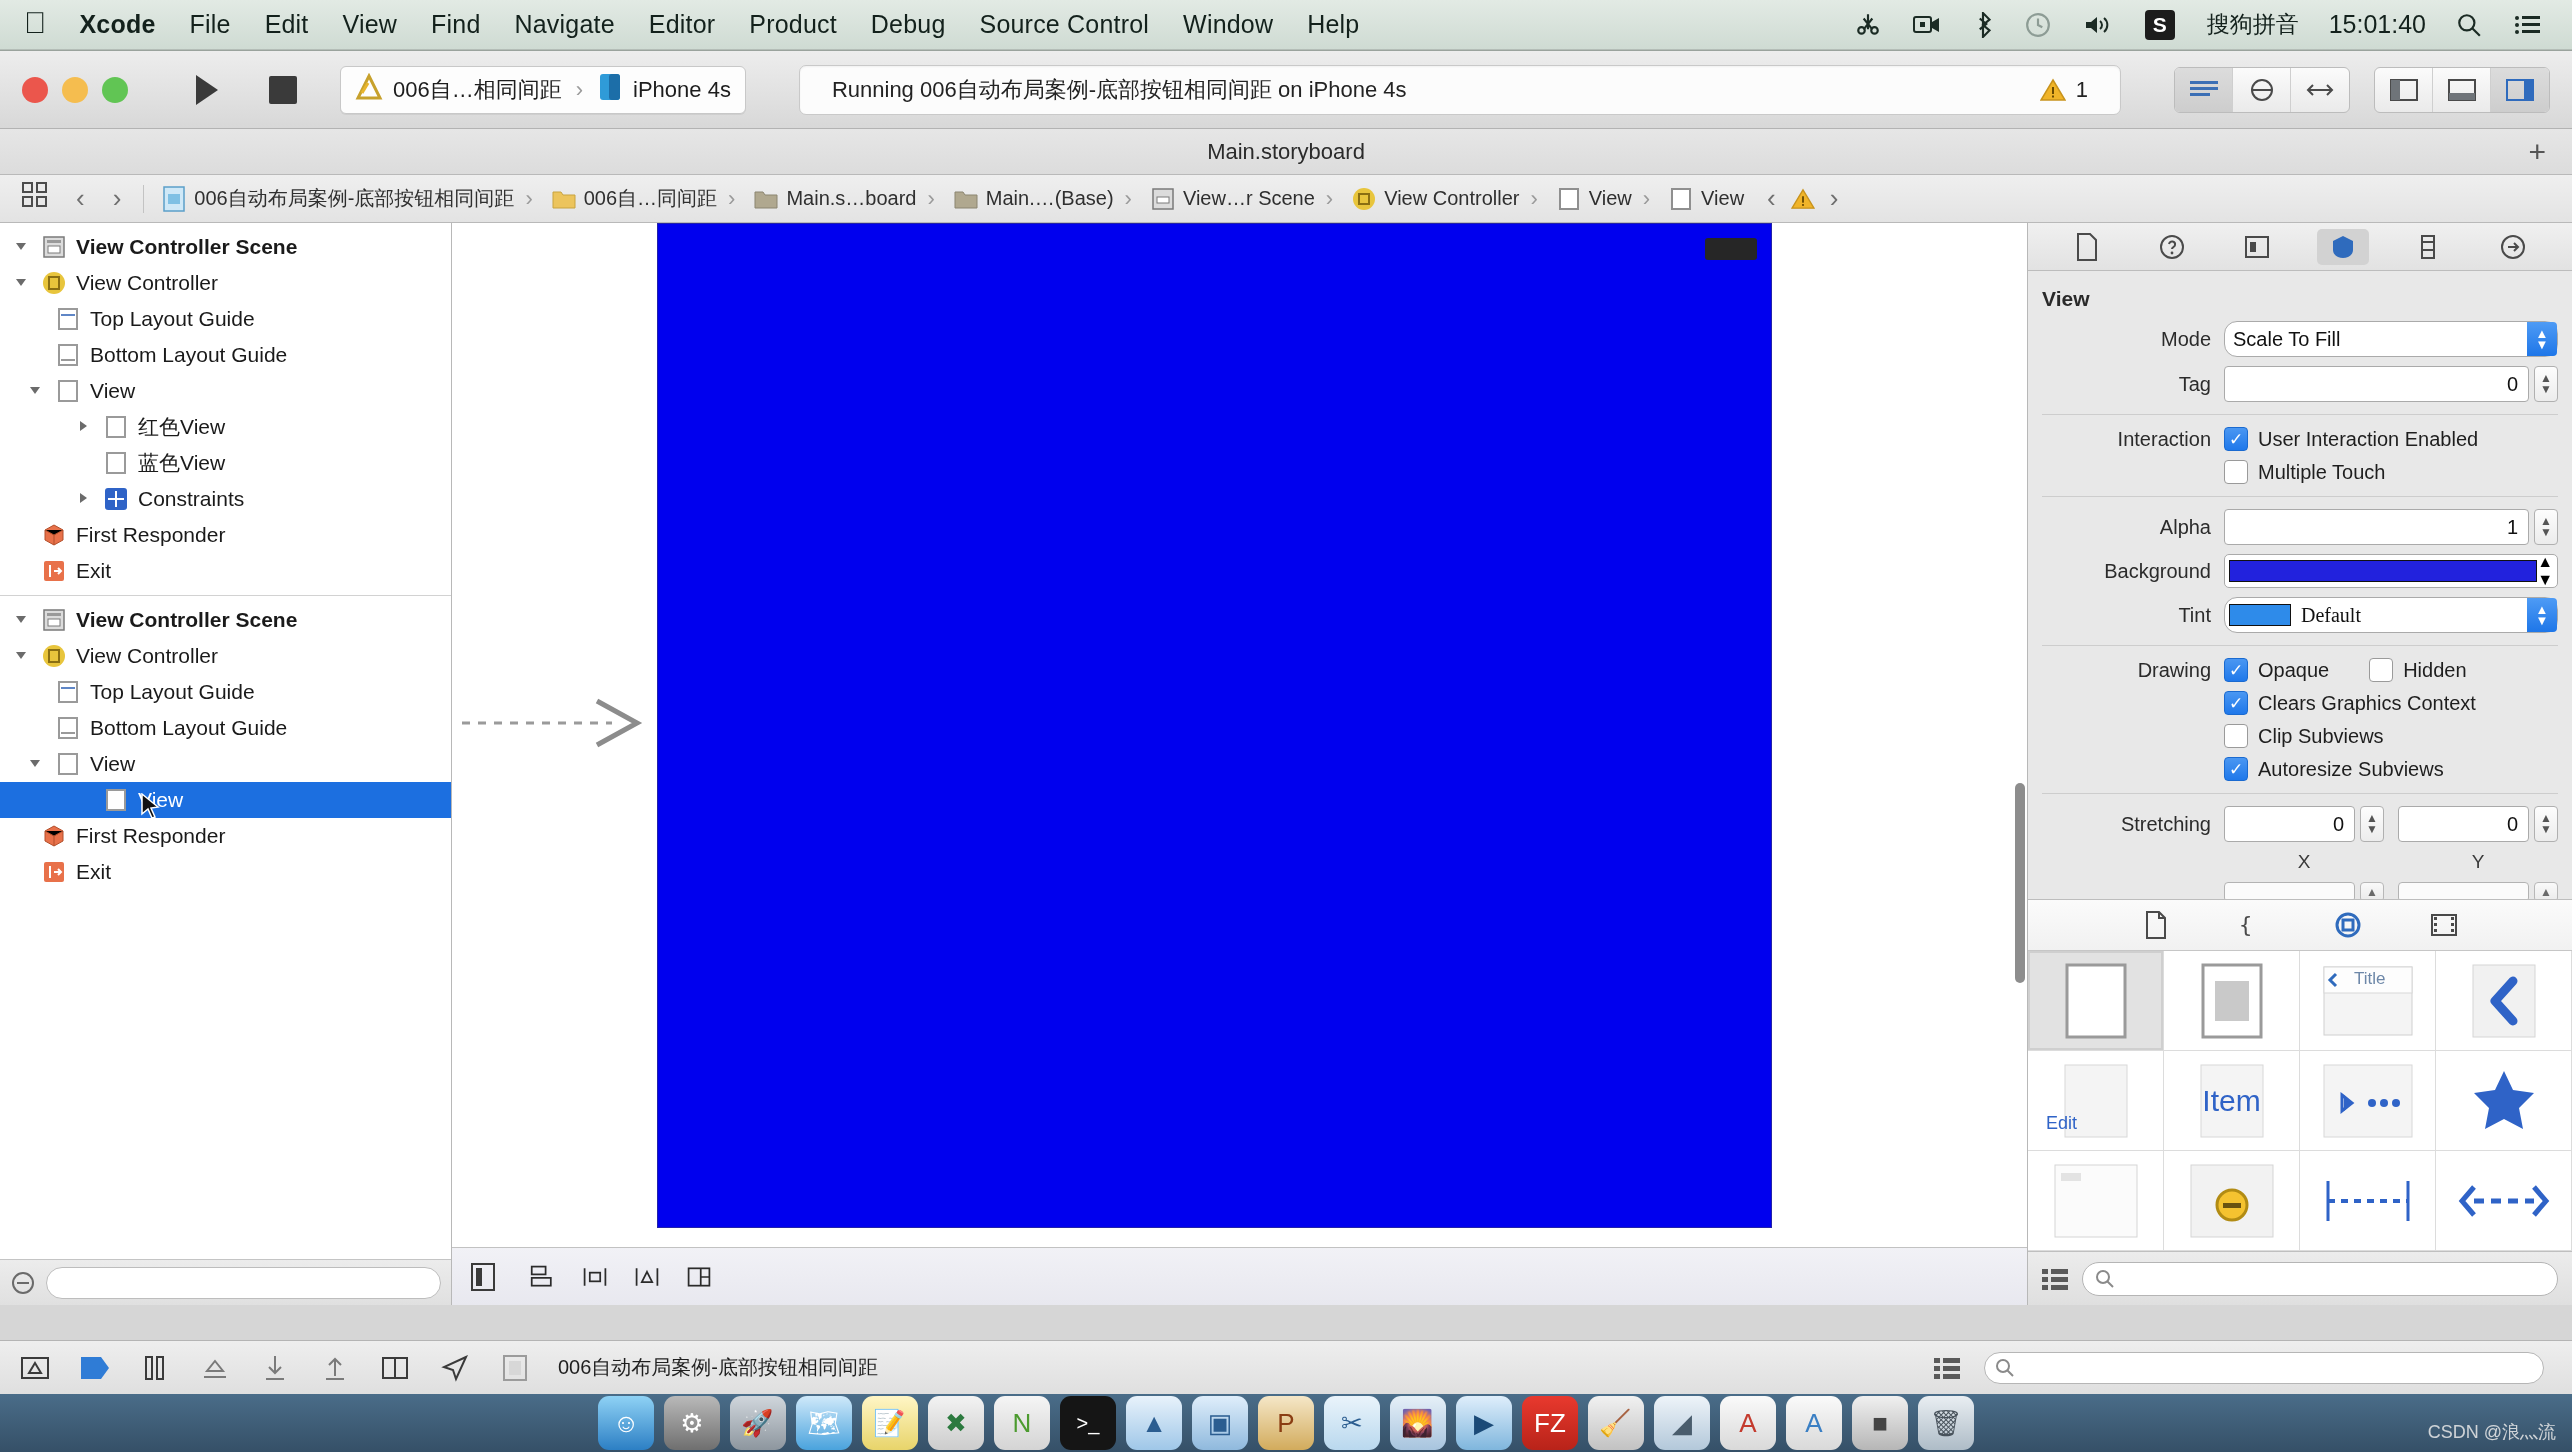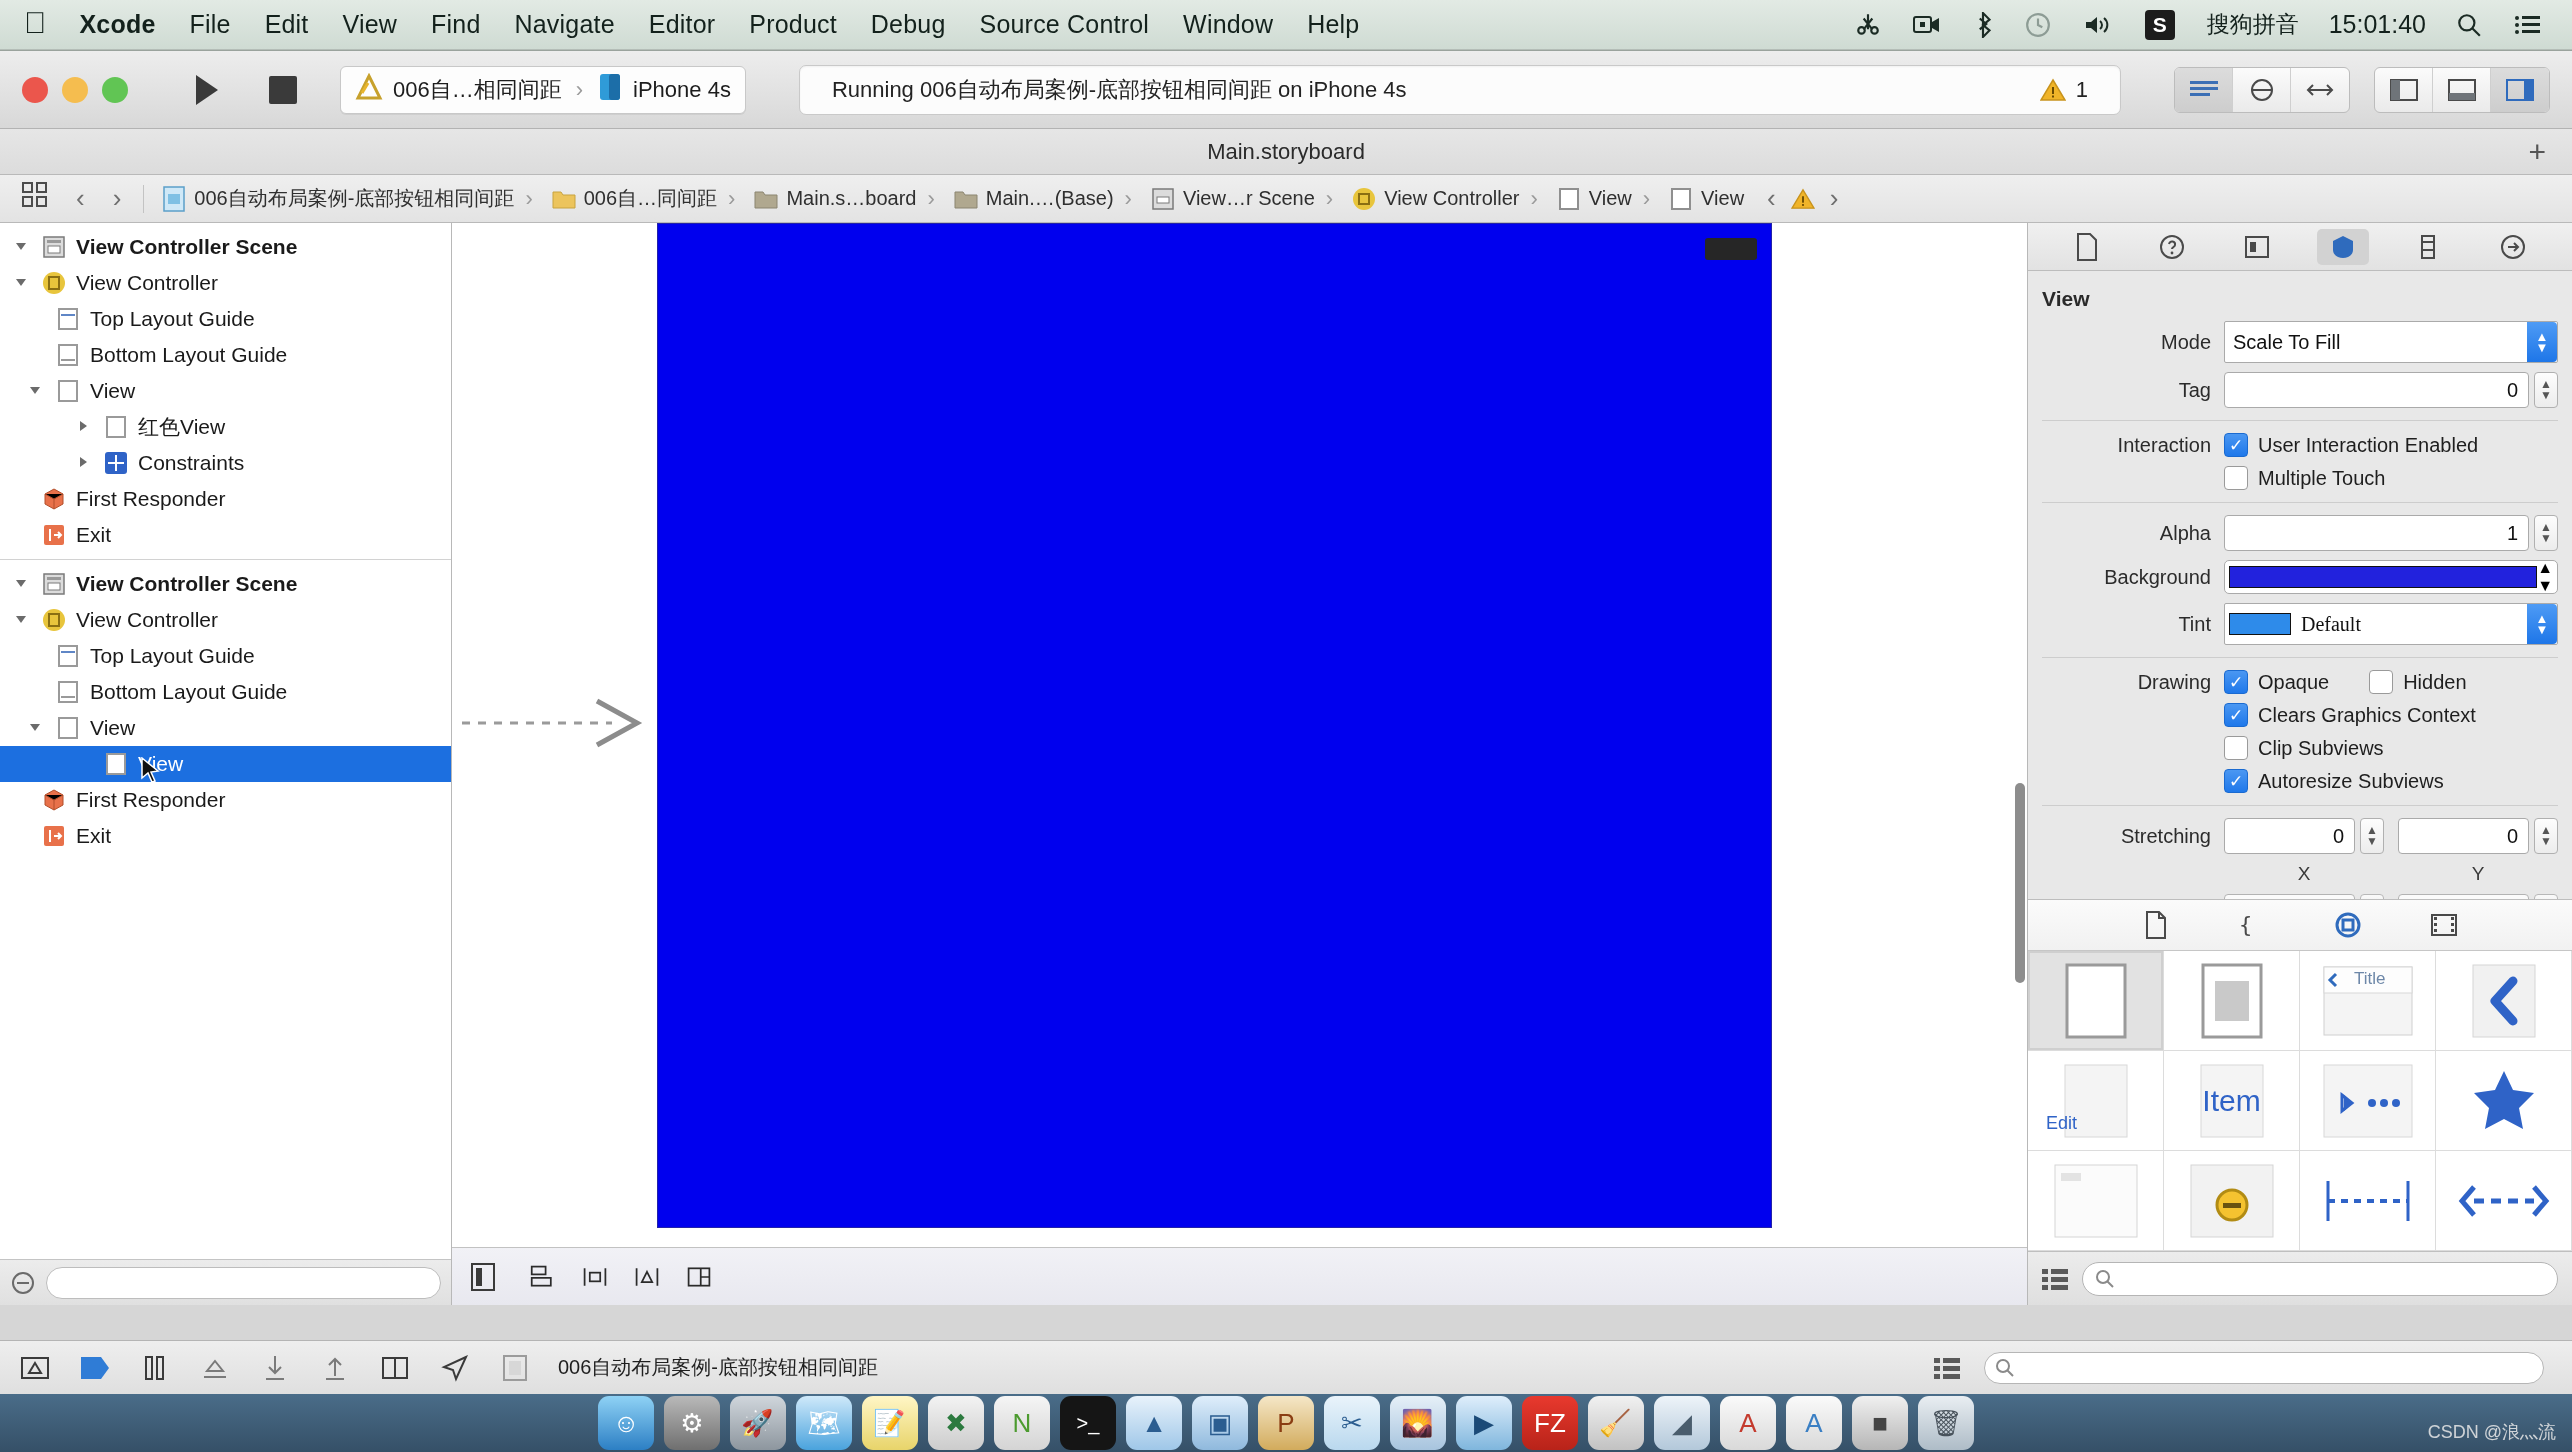--- a/index.html
+++ b/index.html
@@ -148,21 +148,21 @@
     display: flex; align-items: center; justify-content: space-around; padding: 0 16px;
   }
   .insp-tab { width: 52px; height: 36px; display:flex; align-items:center; justify-content:center; border-radius:5px;}
   .insp-tab.on { background: #d2d2d2; }
   .insp-body { flex: 1; overflow: hidden; padding: 10px 0 0 0; }
   .sect-title { font-size: 21px; font-weight: bold; color: #2a2a2a; padding: 6px 0 10px 14px; }
   .irow { display: flex; align-items: center; margin-bottom: 9px; padding-right: 14px; }
   .ilabel { width: 196px; text-align: right; padding-right: 13px; font-size: 20px; color: #2b2b2b; flex: none;}
   .ctrl { flex: 1; display: flex; align-items: center; }
   .popup {
-    flex: 1; height: 42px; background: #fff; border: 1px solid #aaa; border-radius: 2px;
+    flex: 1; height: 36px; background: #fff; border: 1px solid #aaa; border-radius: 13px;
     display: flex; align-items: center; padding: 0 8px; font-size: 20px; color: #111; position: relative;
   }
   .popup .arrows {
     position: absolute; right: 0; top: 0; bottom: 0; width: 30px;
     background: linear-gradient(#4e9bf5,#1e76e8); border-radius: 0 4px 4px 0;
     display: flex; flex-direction: column; align-items: center; justify-content: center; color: #fff; font-size: 13px; line-height: 11px;
   }
   .txtfield {
     flex: 1; height: 36px; background: #fff; border: 1px solid #aaa; border-radius: 4px;
     display: flex; align-items: center; justify-content: flex-end; padding: 0 10px; font-size: 20px; color:#111;
@@ -575,20 +575,29 @@
             <div class="row ind3">
               <span class="tw"><svg width="14" height="14" viewBox="0 0 14 14">
                   <path d="M4 2v10l7-5z" fill="#6b6b6b"></path>
                 </svg></span>
               <span class="ico">
                 <svg width="22" height="24" viewBox="0 0 22 24">
                   <rect x="2" y="2" width="18" height="20" fill="#fff" stroke="#9a9a9a" stroke-width="2"></rect>
                 </svg>
               </span>
               <span>红色View</span>
+            </div>
+            <div class="row ind3">
+              <span class="tw"></span>
+              <span class="ico">
+                <svg width="22" height="24" viewBox="0 0 22 24">
+                  <rect x="2" y="2" width="18" height="20" fill="#fff" stroke="#9a9a9a" stroke-width="2"></rect>
+                </svg>
+              </span>
+              <span>蓝色View</span>
             </div>
             <div class="row ind3">
               <span class="tw"><svg width="14" height="14" viewBox="0 0 14 14">
                   <path d="M4 2v10l7-5z" fill="#6b6b6b"></path>
                 </svg></span>
               <span class="ico">
                 <svg width="24" height="24" viewBox="0 0 24 24">
                   <rect x="1" y="1" width="22" height="22" rx="3" fill="#2f63c7"></rect>
                   <g stroke="#fff" stroke-width="2">
                     <path d="M12 4v16M4 12h16"></path>

